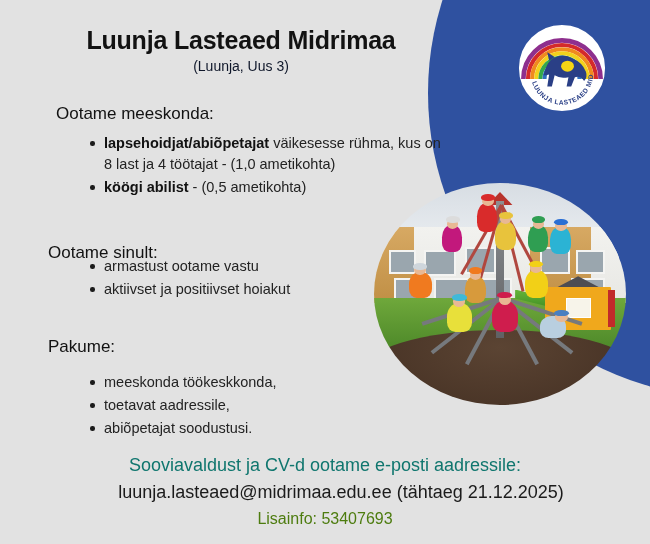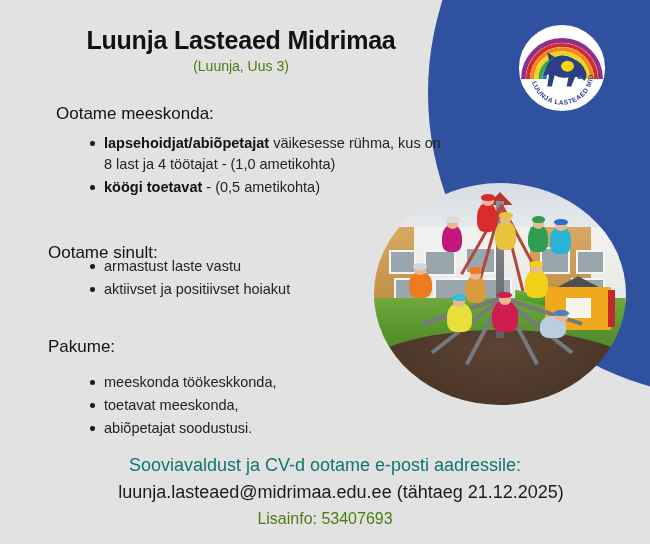--- a/index.html
+++ b/index.html
@@ -92,21 +92,21 @@
 
   .title{
     position:absolute;left:0;top:26px;width:482px;
     text-align:center;
     font-size:25px;font-weight:bold;letter-spacing:-.2px;
     color:#121212;
   }
   .subtitle{
     position:absolute;left:0;top:58px;width:482px;
     text-align:center;
-    font-size:14px;color:#4d7c0f;
+    font-size:14px;color:#0f172a;
   }
 
   .sec-head{
     position:absolute;
     font-size:17px;font-weight:normal;color:#121212;
   }
   .h1{left:56px;top:104px;}
   .h2{left:48px;top:219px;margin-top:24px;}
   .h3{left:48px;top:337px;}
 
@@ -258,33 +258,33 @@
     </svg>
   </div>
 
   <div class="content">
     <div class="title">Luunja Lasteaed Midrimaa</div>
     <div class="subtitle">(Luunja, Uus 3)</div>
 
     <div class="sec-head h1">Ootame meeskonda:</div>
     <ul class="blist l1">
       <li><b>lapsehoidjat/abiõpetajat</b><span> väikesesse rühma, kus on 8 last ja 4 töötajat - (1,0 ametikohta)</span></li>
-      <li><b>köögi toetavat</b><span> - (0,5 ametikohta)</span></li>
+      <li><b>köögi abilist</b><span> - (0,5 ametikohta)</span></li>
     </ul>
 
     <div class="sec-head h2">Ootame sinult:</div>
     <ul class="blist l2">
-      <li><span>armastust laste vastu</span></li>
+      <li><span>armastust ootame vastu</span></li>
       <li><span>aktiivset ja positiivset hoiakut</span></li>
     </ul>
 
     <div class="sec-head h3">Pakume:</div>
     <ul class="blist l3">
       <li><span>meeskonda töökeskkonda,</span></li>
-      <li><span>toetavat meeskonda,</span></li>
+      <li><span>toetavat aadressile,</span></li>
       <li><span>abiõpetajat soodustusi.</span></li>
     </ul>
   </div>
 
   <div class="footer">
     <div class="f1">Sooviavaldust ja CV-d ootame e-posti aadressile:</div>
     <div class="f2">luunja.lasteaed@midrimaa.edu.ee (tähtaeg 21.12.2025)</div>
     <div class="f3">Lisainfo: 53407693</div>
   </div>
 

